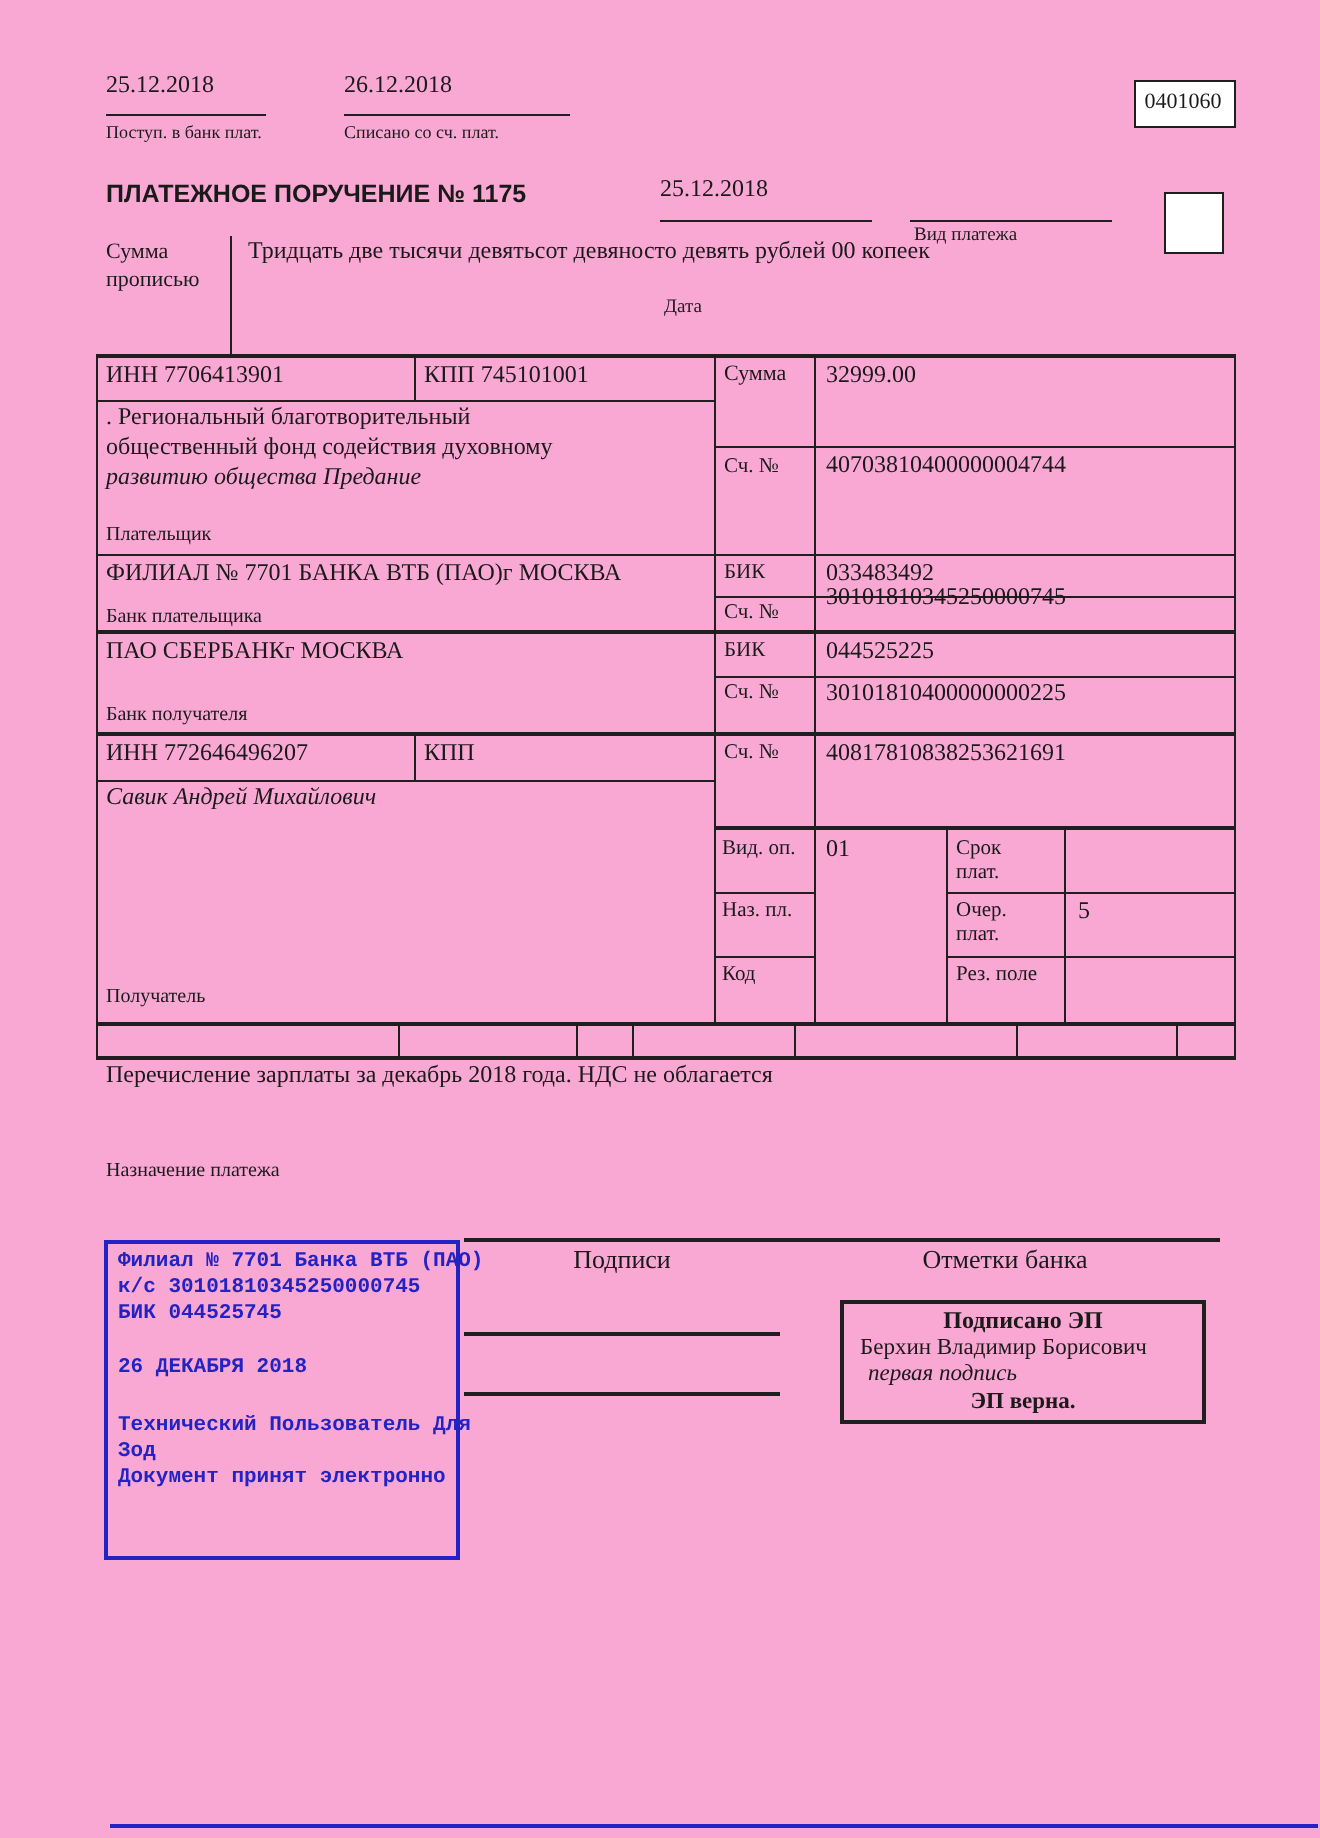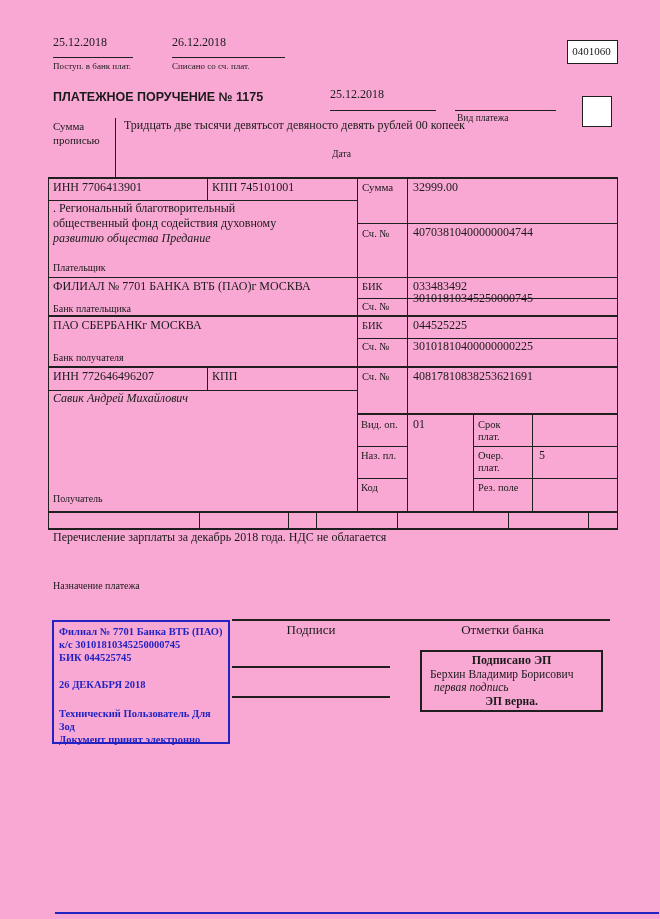--- a/index.html
+++ b/index.html
@@ -141,21 +141,21 @@
 
   <div class="t" style="left:53px;top:531px;">Перечисление зарплаты за декабрь 2018 года. НДС не облагается</div>
   <div class="t t10" style="left:53px;top:580px;">Назначение платежа</div>
 
   <div class="hl hl15" style="left:232px;top:619px;width:378px;"></div>
   <div class="t ctr" style="left:232px;top:623px;width:158px;font-size:13px;">Подписи</div>
   <div class="t ctr" style="left:405px;top:623px;width:195px;font-size:13px;">Отметки банка</div>
   <div class="hl hl15" style="left:232px;top:666px;width:158px;"></div>
   <div class="hl hl15" style="left:232px;top:696px;width:158px;"></div>
 
-  <div class="stamp-blue" style="left:52px;top:620px;width:178px;height:124px;">
+  <div class="stamp-blue" style="left:52px;top:620px;width:178px;height:160px;font-family:Liberation Mono, monospace;">
     <div>Филиал № 7701 Банка ВТБ (ПАО)</div>
     <div>к/с 30101810345250000745</div>
     <div>БИК 044525745</div>
     <div style="margin-top:14px;">26 ДЕКАБРЯ 2018</div>
     <div style="margin-top:16px;">Технический Пользователь Для</div>
     <div>Зод</div>
     <div>Документ принят электронно</div>
   </div>
 
   <div class="esign" style="left:420px;top:650px;width:183px;height:62px;">

